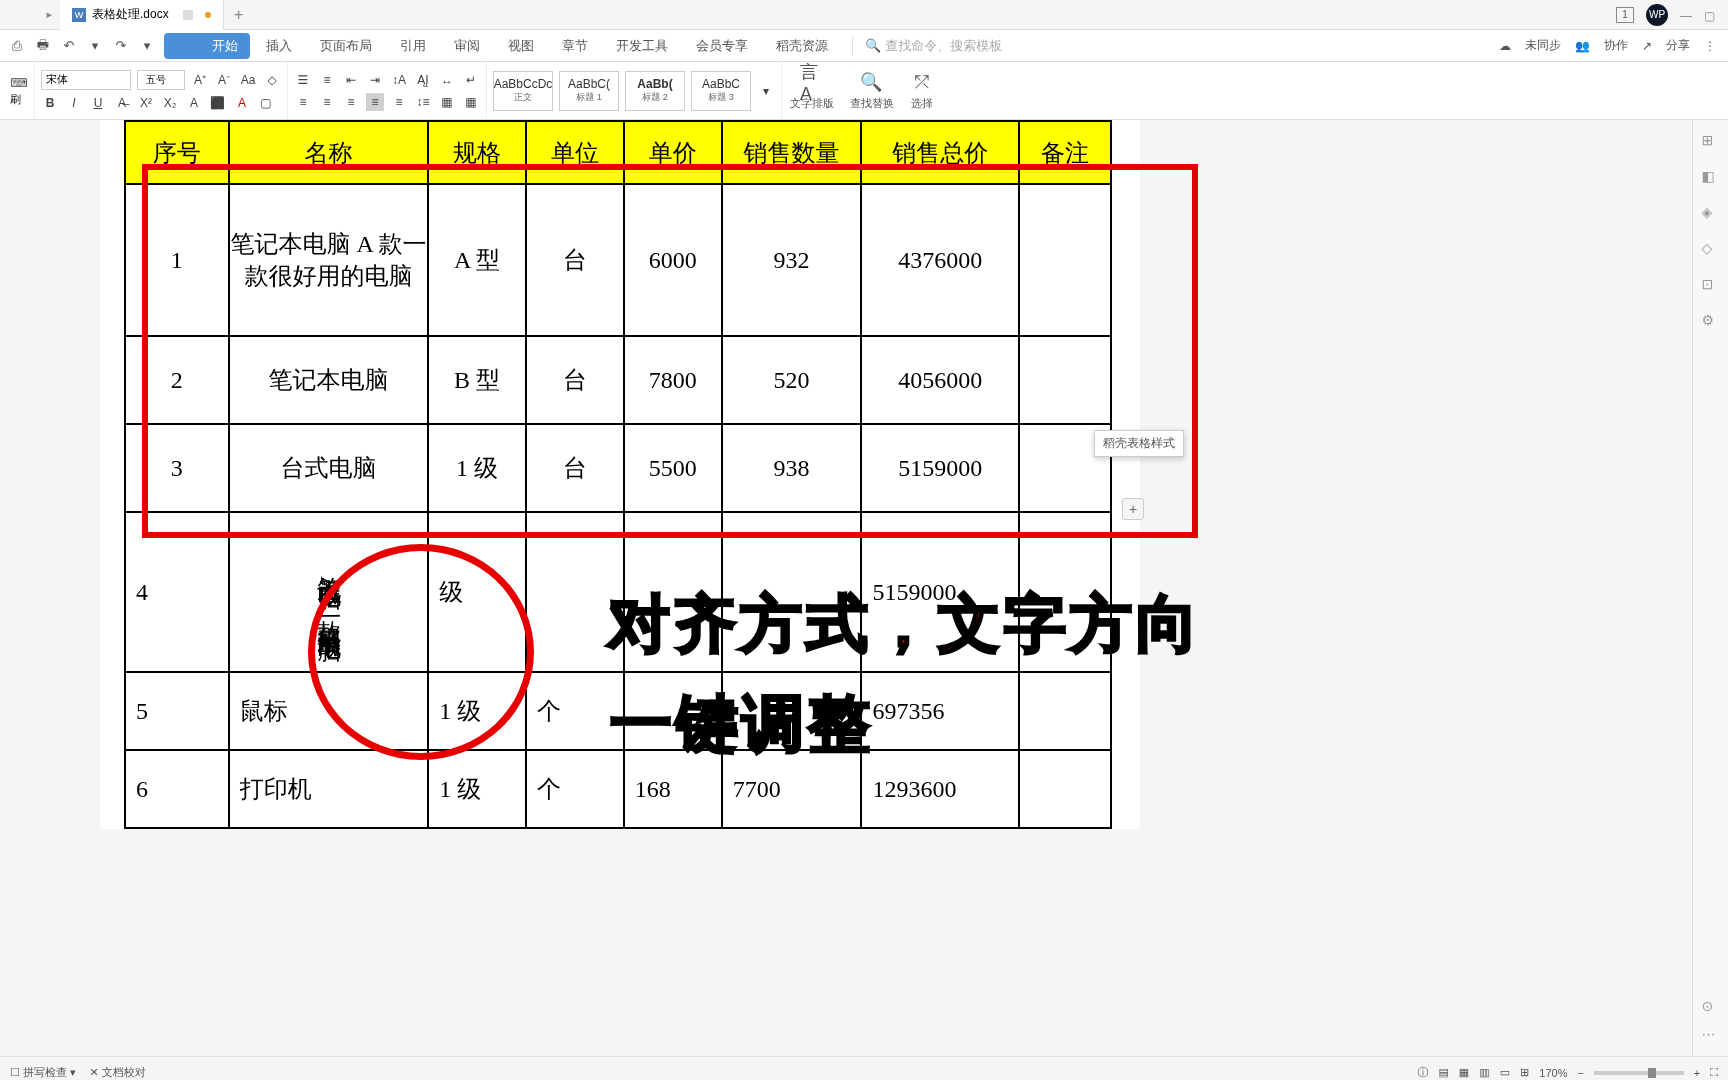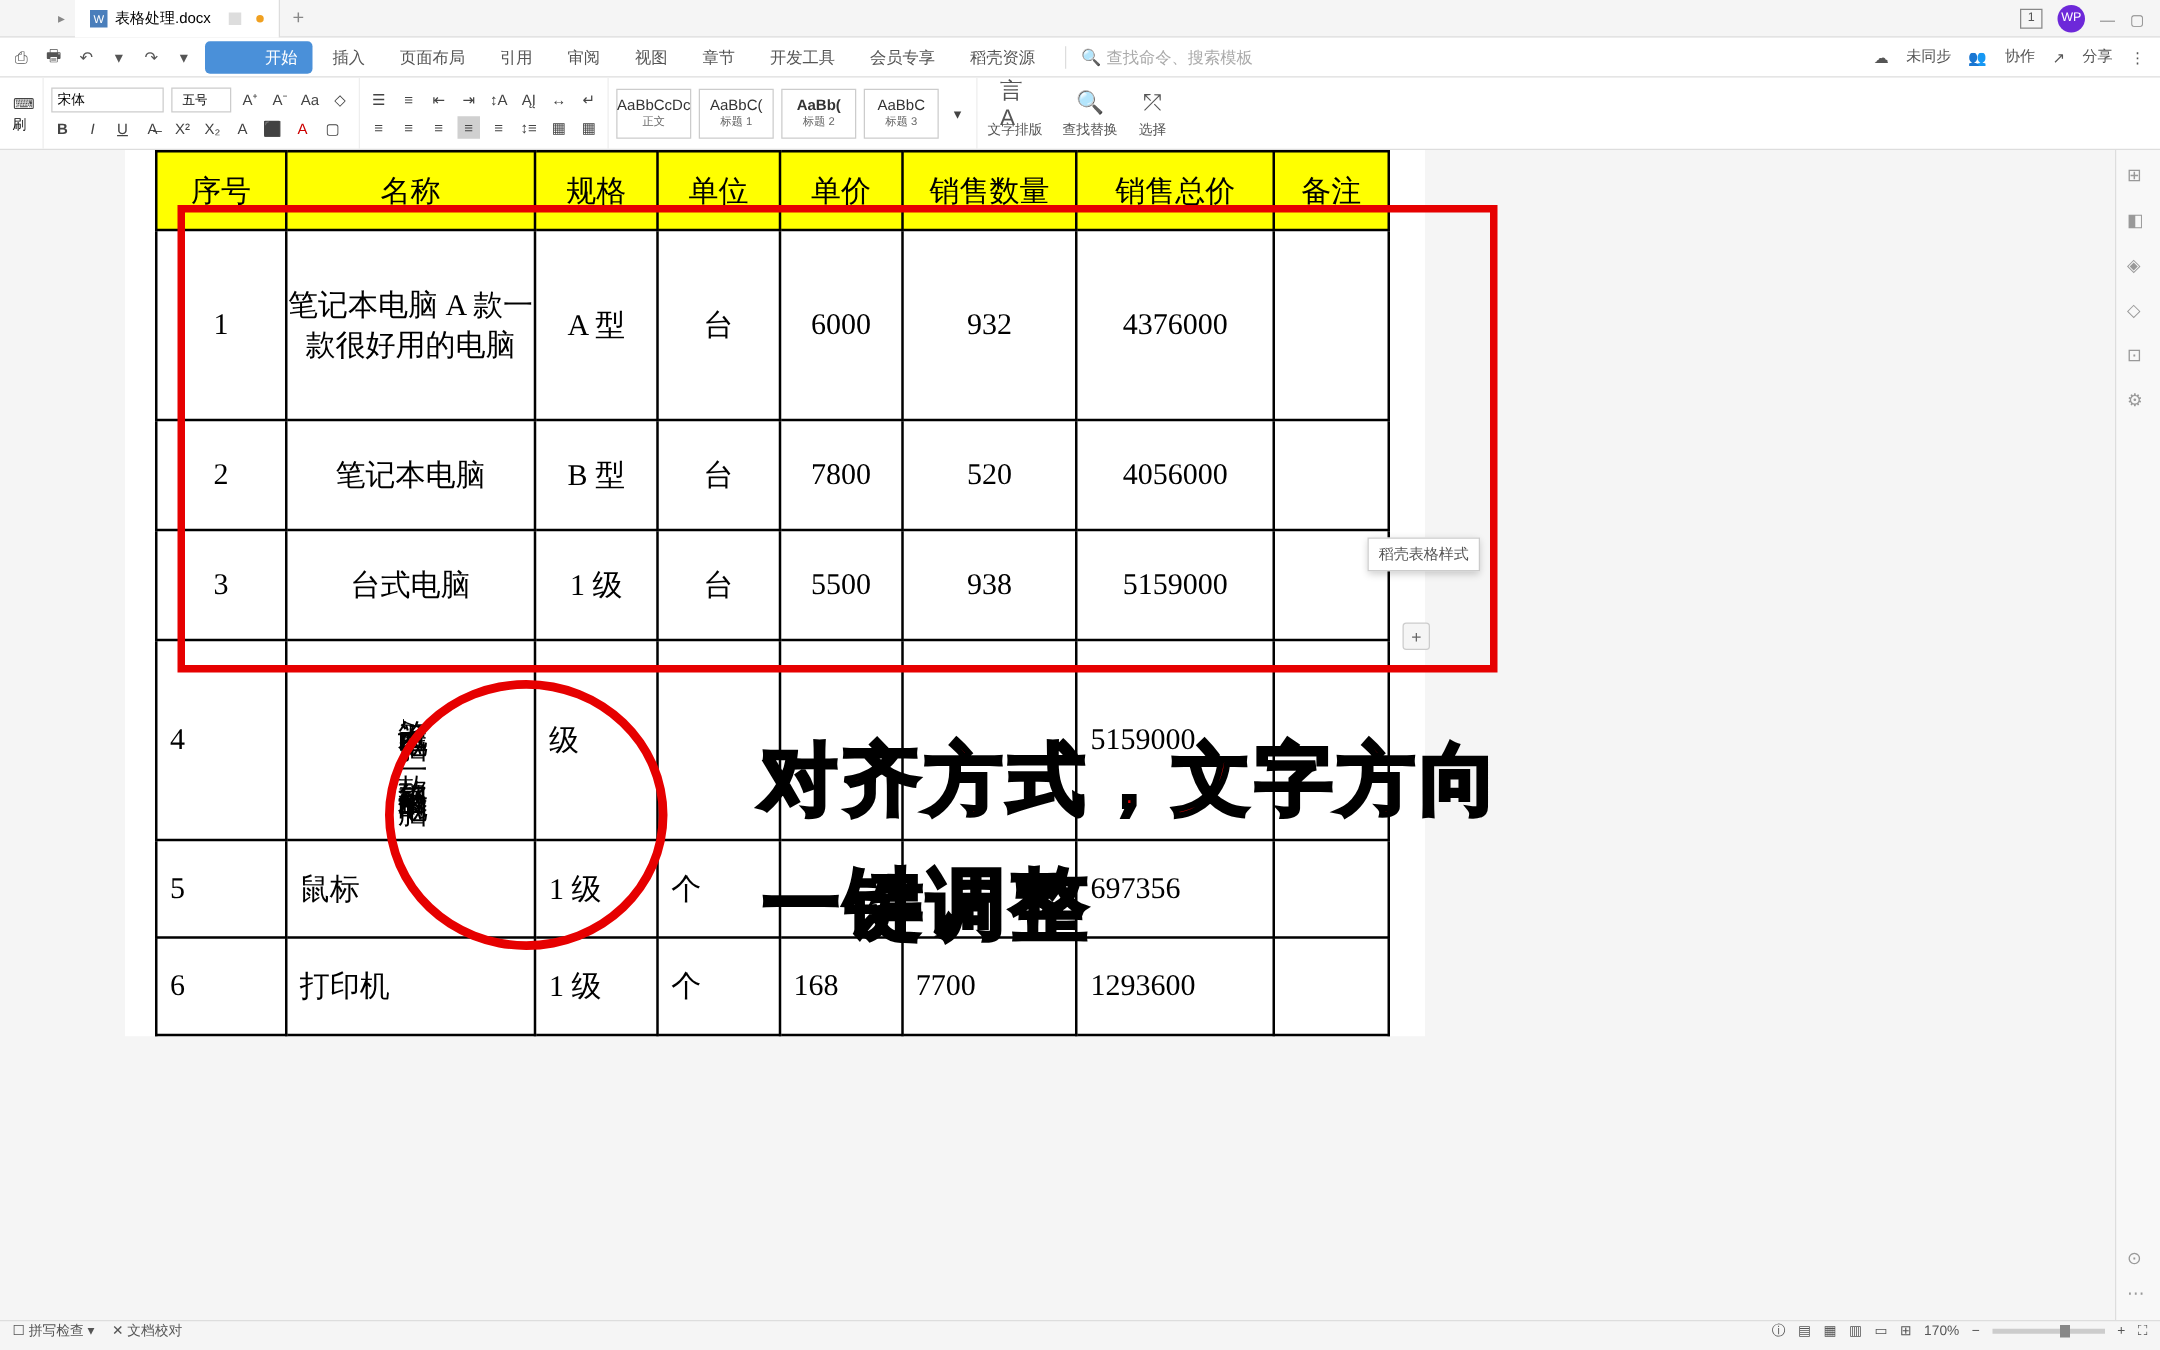--- a/index.html
+++ b/index.html
@@ -7,21 +7,21 @@
 
 .tab-bar { height: 30px; background: #f5f5f5; display: flex; align-items: center; border-bottom: 1px solid #ddd; }
 .tab-left { width: 60px; display: flex; justify-content: flex-end; align-items: center; padding-right: 8px; }
 .tab { height: 30px; display: flex; align-items: center; padding: 0 12px; gap: 6px; background: #fff; border-right: 1px solid #ddd; font-size: 12px; }
 .tab .doc-icon { width: 14px; height: 14px; background: #4a7ebb; color: #fff; font-size: 9px; display: flex; align-items: center; justify-content: center; }
 .tab .mini-icon { width: 10px; height: 10px; background: #ddd; margin-left: 8px; }
 .tab .dot { width: 6px; height: 6px; background: #f0a020; border-radius: 50%; margin-left: 6px; }
 .tab-add { width: 30px; display: flex; align-items: center; justify-content: center; font-size: 16px; color: #888; }
 .tab-bar-right { margin-left: auto; display: flex; align-items: center; gap: 12px; padding-right: 12px; }
 .num-box { width: 18px; height: 16px; border: 1px solid #888; font-size: 10px; display: flex; align-items: center; justify-content: center; color: #555; }
-.avatar { width: 22px; height: 22px; background: #6d28d9; border-radius: 50%; color: #fff; font-size: 10px; display: flex; align-items: center; justify-content: center; }
+.avatar { width: 22px; height: 22px; background: #0f172a; border-radius: 50%; color: #fff; font-size: 10px; display: flex; align-items: center; justify-content: center; }
 .win-btn { width: 12px; height: 12px; color: #888; font-size: 12px; }
 
 .menu-bar { height: 32px; display: flex; align-items: center; border-bottom: 1px solid #ddd; font-size: 13px; }
 .menu-left-tools { display: flex; gap: 8px; padding: 0 8px; align-items: center; }
 .menu-left-tools span { width: 18px; height: 18px; display: flex; align-items: center; justify-content: center; color: #555; }
 .menu-tabs { display: flex; gap: 4px; }
 .menu-tab { padding: 4px 12px; color: #555; border-radius: 4px; }
 .menu-tab.active { background: #4a90d9; color: #fff; padding-left: 48px; }
 .menu-bar-right { margin-left: auto; display: flex; align-items: center; gap: 14px; padding-right: 12px; font-size: 12px; color: #555; }
 .search-box { display: flex; align-items: center; gap: 4px; color: #aaa; margin-left: 12px; border-left: 1px solid #ddd; padding-left: 12px; }
@@ -57,21 +57,21 @@
 .red-circle { position: absolute; left: 208px; top: 424px; width: 226px; height: 216px; border: 7px solid #e60000; border-radius: 50%; pointer-events: none; }
 
 .overlay-text { position: absolute; font-family: "KaiTi", serif; font-size: 62px; font-weight: bold; color: #e60000; -webkit-text-stroke: 3px #000; text-stroke: 3px #000; letter-spacing: 4px; white-space: nowrap; pointer-events: none; }
 .overlay1 { left: 508px; top: 462px; }
 .overlay2 { left: 510px; top: 562px; }
 
 .float-btn { position: absolute; width: 22px; height: 22px; background: #f5f5f5; border: 1px solid #ccc; border-radius: 3px; display: flex; align-items: center; justify-content: center; font-size: 14px; color: #666; }
 
 .tooltip { position: absolute; right: -44px; top: 310px; background: #fff; border: 1px solid #ccc; padding: 4px 8px; font-size: 12px; color: #555; box-shadow: 0 2px 6px rgba(0,0,0,0.2); }
 
-.status-bar { position: absolute; bottom: 0; left: 0; right: 0; height: 24px; background: #f5f5f5; border-top: 1px solid #ddd; display: flex; align-items: flex-start; font-size: 11px; color: #555; padding: 0 10px; }
+.status-bar { position: absolute; bottom: 0; left: 0; right: 0; height: 24px; background: #f5f5f5; border-top: 1px solid #ddd; display: flex; align-items: flex-end; font-size: 11px; color: #555; padding: 0 10px; }
 .status-left { display: flex; gap: 14px; align-items: center; }
 .status-right { margin-left: auto; display: flex; gap: 10px; align-items: center; }
 .zoom-slider { width: 90px; height: 4px; background: #ccc; position: relative; }
 .zoom-slider .thumb { position: absolute; width: 8px; height: 10px; background: #888; top: -3px; left: 60%; }
 </style>
 </head>
 <body>
 
 <div class="tab-bar">
   <div class="tab-left">

